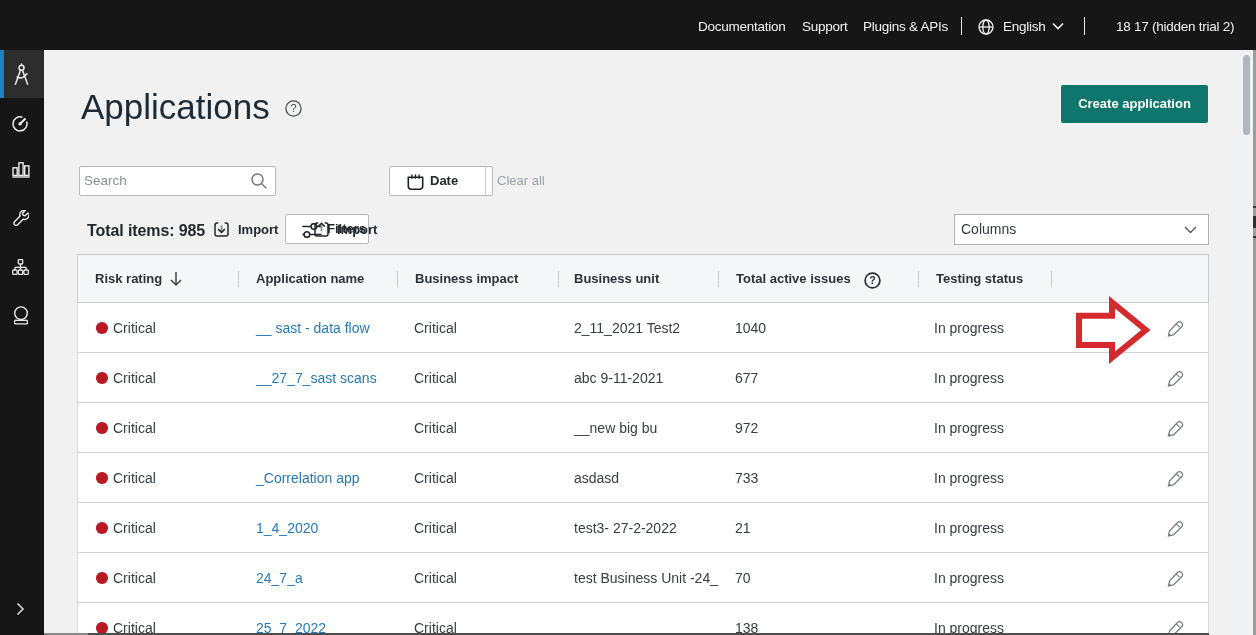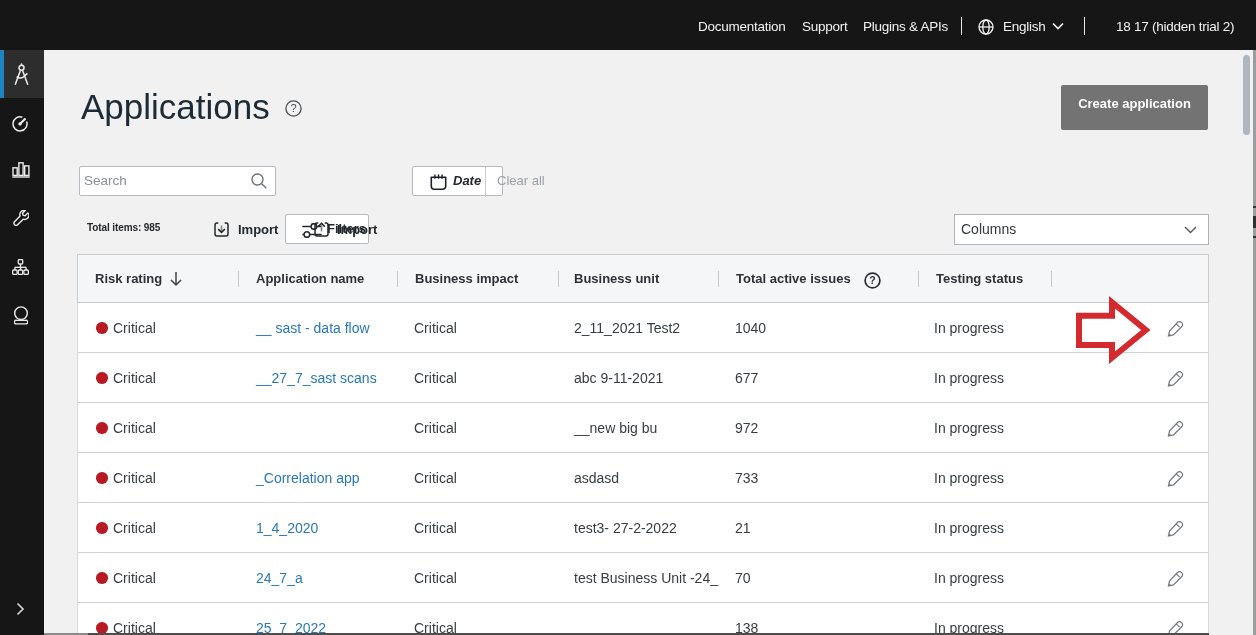--- a/index.html
+++ b/index.html
@@ -15,33 +15,33 @@
   
   #sidebar { position:absolute; left:0; top:50px; width:44px; height:585px; background:#161616; }
   #selcell { position:absolute; left:0; top:0; width:44px; height:48px; background:#2d2d2d; }
   #selbar { position:absolute; left:0; top:0; width:4px; height:48px; background:#1d84c4; }
   .sicon { position:absolute; }
 
   
   #title { position:absolute; left:81px; top:87px; font-size:35px; color:#1d2b36; font-weight:400; }
 
   
-  #createbtn { position:absolute; left:1061px; top:85px; width:147px; height:45px; background:#737373; border-radius:2px; color:#fff; font-size:13px; font-weight:bold; text-align:center; line-height:38px; }
+  #createbtn { position:absolute; left:1061px; top:85px; width:147px; height:38px; background:#0f766e; border-radius:2px; color:#fff; font-size:13px; font-weight:bold; text-align:center; line-height:38px; }
 
   
   .ctl { position:absolute; top:166px; height:30px; background:#fff; border:1px solid #b6babe; border-radius:2px; }
   #search { left:79px; width:197px; }
   #search .ph { position:absolute; left:4px; top:0; line-height:28px; color:#8a9097; font-size:13.5px; }
   #filtersbtn { left:285px; width:84px;margin-top:48px; }
-  #datebtn { left:412px; width:91px;font-style:italic; }
+  #datebtn { left:389px; width:104px; }
   .btntext { position:absolute; top:0; line-height:28px; font-size:13px; font-weight:bold; color:#24282c; }
   #clearall { position:absolute; left:497px; top:166px; line-height:30px; font-size:13px; color:#9ba1a8; }
 
   
-  #totalitems { position:absolute; left:87px; top:222px; font-size:10px; font-weight:bold; letter-spacing:-0.1px; color:#24282c; }
+  #totalitems { position:absolute; left:87px; top:222px; font-size:16px; font-weight:bold; letter-spacing:-0.1px; color:#24282c; }
   .impexp { position:absolute; top:222px; font-size:13px; font-weight:bold; color:#24282c; }
 
   
   #columns { position:absolute; left:954px; top:214px; width:255px; height:31px; background:#fff; border:1px solid #b0b4b8; }
   #columns .t { position:absolute; left:6px; top:0; line-height:29px; font-size:14px; color:#33383d; }
 
   
   #thead { position:absolute; left:77px; top:254px; width:1132px; height:49px; background:#f5f6f7; border:1px solid #c9cccf; }
   .hcell { position:absolute; top:0; line-height:47px; font-size:13px; font-weight:bold; color:#2d3237; white-space:nowrap; }
   .hsep { position:absolute; top:16px; width:1px; height:16px; background:#c6cacd; }

